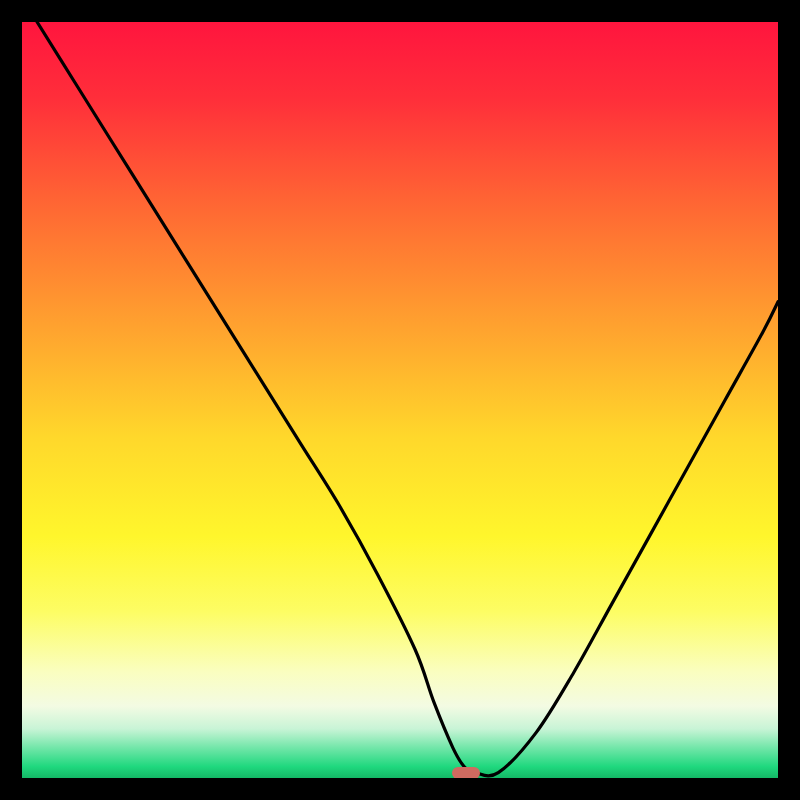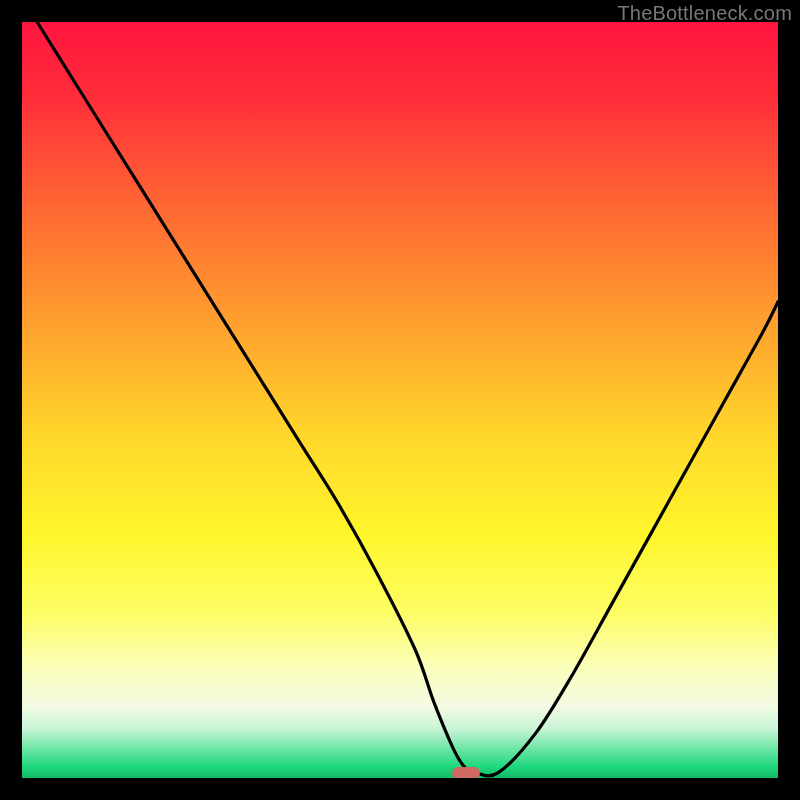--- a/index.html
+++ b/index.html
@@ -79,14 +79,13 @@
       <rect x="0" y="0" width="756" height="756" fill="url(#bg)"></rect>
     </svg>
 
     <svg class="curve" viewBox="0 0 756 756" preserveAspectRatio="none">
       <path id="curve-path" d="M 15.1 0.0 C 21.4 10.1 40.3 40.3 52.9 60.5 C 65.5 80.6 78.1 100.8 90.7 121.0 C 103.3 141.1 115.9 161.3 128.5 181.4 C 141.1 201.6 153.7 221.8 166.3 241.9 C 178.9 262.1 191.5 282.2 204.1 302.4 C 216.7 322.6 229.3 342.7 241.9 362.9 C 254.5 383.0 267.1 403.2 279.7 423.4 C 292.3 443.5 304.9 462.4 317.5 483.8 C 330.1 505.3 342.7 527.9 355.3 551.9 C 367.9 575.8 383.7 606.1 393.1 627.5 C 402.6 648.9 405.7 664.0 412.0 680.4 C 418.3 696.8 425.9 715.0 430.9 725.8 C 436.0 736.5 438.5 740.5 442.3 744.7 C 446.0 748.8 447.9 749.7 453.6 750.7 C 459.3 751.7 466.2 757.4 476.3 750.7 C 486.4 744.0 501.5 727.4 514.1 710.6 C 526.7 693.9 539.3 671.6 551.9 650.2 C 564.5 628.7 577.1 604.8 589.7 582.1 C 602.3 559.4 614.9 536.8 627.5 514.1 C 640.1 491.4 652.7 468.7 665.3 446.0 C 677.9 423.4 690.5 400.7 703.1 378.0 C 715.7 355.3 732.1 326.3 740.9 310.0 C 749.7 293.6 753.5 284.8 756.0 279.7" fill="none" stroke="#000" stroke-width="3.2" stroke-linecap="round" stroke-linejoin="round"></path>
     </svg>
 
     <div id="marker" class="marker" style="left: 429.772px; top: 744.708px; background: rgb(207, 106, 96);"></div>
   </div>
 
-  <div class="watermark">TheBottleneck.com</div>
 </div>
 
 </body></html>

